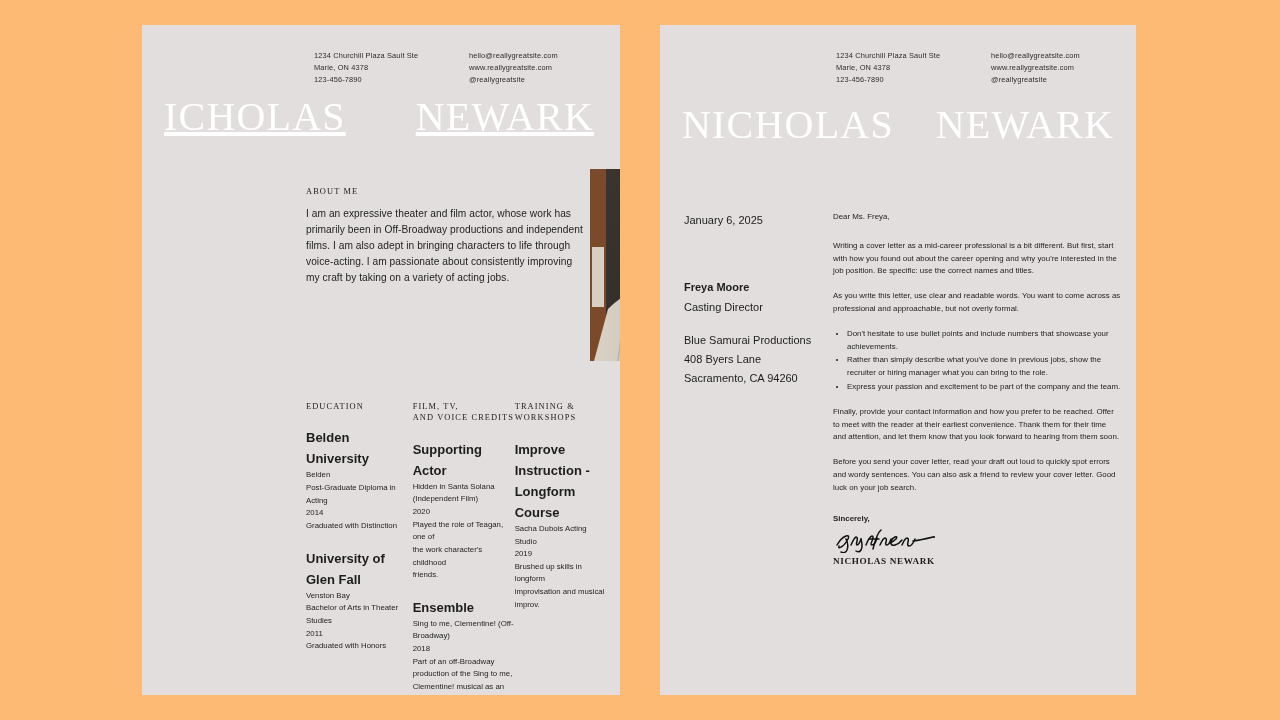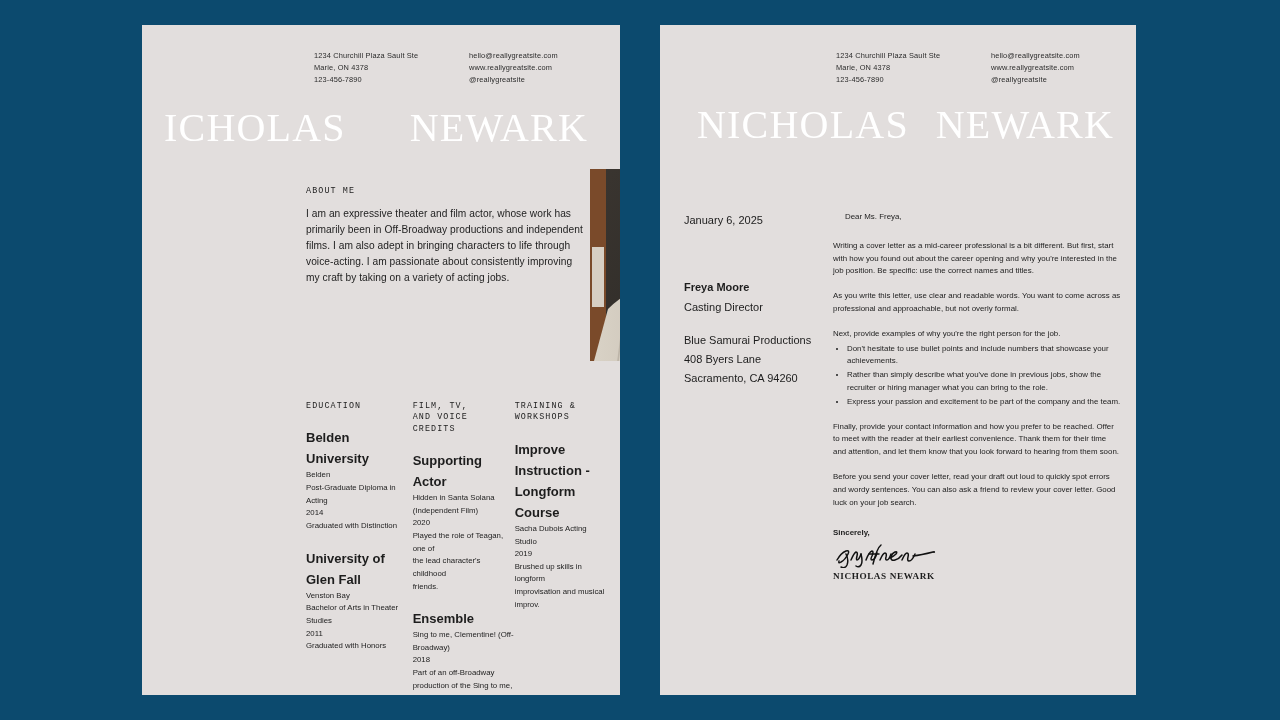--- a/index.html
+++ b/index.html
@@ -1,21 +1,21 @@
 <!DOCTYPE html>
 <html><head>
 <meta charset="utf-8">
 <style>
   * { margin:0; padding:0; box-sizing:border-box; }
   html, body {
     width:1280px; height:720px; overflow:hidden;
     background:#70350F;
     font-family:"Liberation Sans", sans-serif;
   }
-  .stage { position:relative; width:1280px; height:720px; background:#0c4a6e; }
+  .stage { position:relative; width:1280px; height:720px; background:#fdba74; }
 
   .page {
     position:absolute;
     background:#E2DEDD;
     color:#1d1d1d;
     overflow:hidden;
   }
   
   #page-left  { left:142px; top:25px; width:478px; height:670px; }
   
@@ -33,30 +33,30 @@
   .contact-col div { white-space:nowrap; }
 
   
   .name-row {
     position:absolute; left:0; right:0;
     display:flex; justify-content:space-between;
     font-family:"Liberation Serif", serif;
     font-weight:400; color:#ffffff; letter-spacing:1.2px;
     font-size:40px; line-height:1;
   }
-  #page-left  .name-row { top:83px; padding:0 14px 0 10px; }
+  #page-left  .name-row { top:72px; padding:0 8px 0 10px;text-decoration:underline; }
   #page-left  .name-row .first { margin-left:12px; }
   #page-left  .name-row .last  { margin-right:18px; }
   #page-right .name-row { top:80px; }
-  #page-right .name-row .first { margin-left:37px; }
+  #page-right .name-row .first { margin-left:22px; }
   #page-right .name-row .last  { margin-right:22px; }
 
   
   .sec-head {
-    font-family:Liberation Mono, monospace;
+    font-family:Liberation Serif, serif;
     font-size:8.4px; letter-spacing:1.1px; color:#1d1d1d;
     text-transform:uppercase; line-height:1.35;
   }
 
   
   #about { position:absolute; left:164px; top:161px; width:280px; }
   #about .body {
     margin-top:9px; font-size:10.2px; line-height:1.55; color:#1d1d1d;
     letter-spacing:.05px;
   }
@@ -81,21 +81,21 @@
   
   #letter-meta { position:absolute; left:24px; top:186px; width:140px;
                  font-size:11px; line-height:1.75; color:#1d1d1d; }
   #letter-meta .date { margin-bottom:22px; }
   #letter-meta .name { font-weight:bold;margin-top:48px; }
   #letter-meta .gap { height:14px; }
 
   #letter-body { position:absolute; left:173px; top:186px; width:288px;
                  font-size:7.9px; line-height:1.62; color:#1d1d1d; }
   #letter-body p { margin-bottom:12px; }
-  #letter-body .salutation { margin-bottom:16px;margin-left:12px; }
+  #letter-body .salutation { margin-bottom:16px; }
   #letter-body ul { margin:0 0 12px 14px; }
   #letter-body li { margin-bottom:1px; }
   #letter-body .lead-in { margin-bottom:2px; }
   .closing { margin-top:18px;font-weight:bold; }
   .sign-wrap { margin-top:2px; }
   .sign-wrap svg { display:block; }
   .signer {
     font-family:"Liberation Serif", serif; font-weight:bold;
     font-size:9.2px; letter-spacing:.6px; margin-top:1px;
   }
@@ -241,21 +241,21 @@
           <span>FILM, TV,</span><br>
           <span>AND VOICE CREDITS</span>
         </div>
 
         <div class="entry">
           <span class="t">Supporting Actor</span>
           <span class="l">Hidden in Santa Solana</span>
           <span class="l">(Independent Film)</span>
           <span class="l">2020</span>
           <span class="l">Played the role of Teagan, one of</span>
-          <span class="l">the lead character's childhood</span>
+          <span class="l">the work character's childhood</span>
           <span class="l">friends.</span>
         </div>
 
         <div class="entry">
           <span class="t">Ensemble</span>
           <span class="l">Sing to me, Clementine! (Off-</span>
           <span class="l">Broadway)</span>
           <span class="l">2018</span>
           <span class="l">Part of an off-Broadway</span>
           <span class="l">production of the Sing to me,</span>
@@ -318,21 +318,20 @@
       <div class="gap"></div>
       <div>Blue Samurai Productions</div>
       <div>408 Byers Lane</div>
       <div>Sacramento, CA 94260</div>
     </div>
 
     <div id="letter-body">
       <p class="salutation">Dear Ms. Freya,</p>
       <p>Writing a cover letter as a mid-career professional is a bit different. But first, start with how you found out about the career opening and why you're interested in the job position. Be specific: use the correct names and titles.</p>
       <p>As you write this letter, use clear and readable words. You want to come across as professional and approachable, but not overly formal.</p>
-      <p class="lead-in">Next, provide examples of why you're the right person for the job.</p>
       <ul>
         <li>Don't hesitate to use bullet points and include numbers that showcase your achievements.</li>
         <li>Rather than simply describe what you've done in previous jobs, show the recruiter or hiring manager what you can bring to the role.</li>
         <li>Express your passion and excitement to be part of the company and the team.</li>
       </ul>
       <p>Finally, provide your contact information and how you prefer to be reached. Offer to meet with the reader at their earliest convenience. Thank them for their time and attention, and let them know that you look forward to hearing from them soon.</p>
       <p>Before you send your cover letter, read your draft out loud to quickly spot errors and wordy sentences. You can also ask a friend to review your cover letter. Good luck on your job search.</p>
 
       <div class="closing">Sincerely,</div>
       <div class="sign-wrap">

